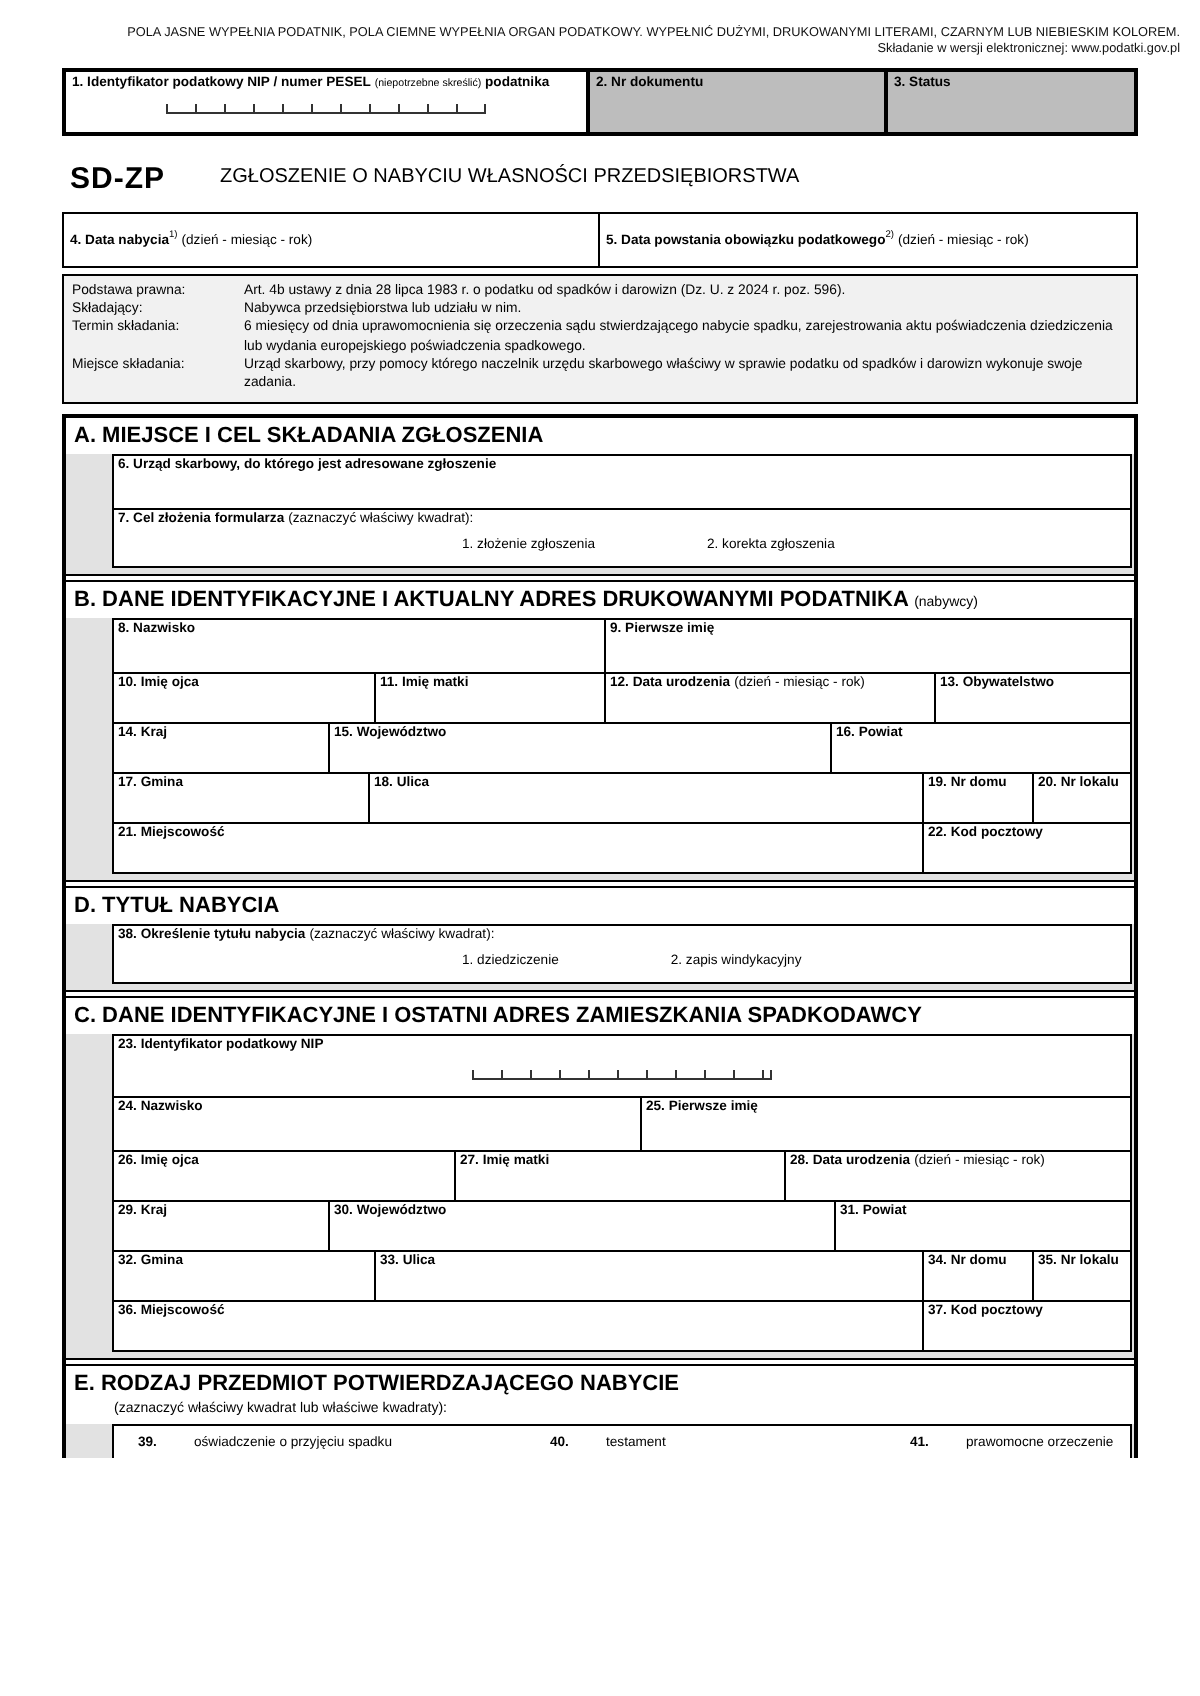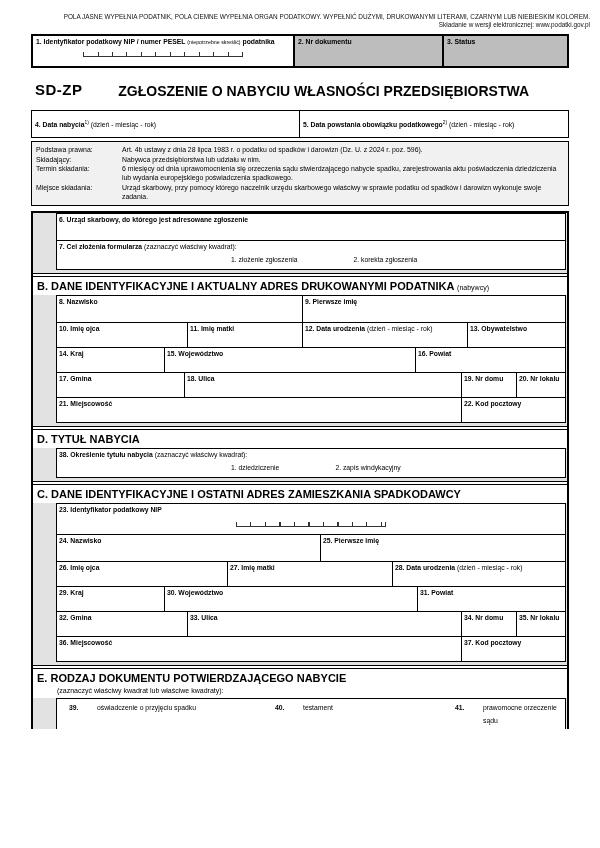--- a/index.html
+++ b/index.html
@@ -24,21 +24,21 @@
   .cell3 { flex:1; background:#bdbdbd; }
   .lab-tiny { font-size:5.3px; font-weight:normal; }
   .comb { height:5px; border-bottom:1px solid #333; border-right:1px solid #333;
           background:repeating-linear-gradient(to right,#333 0 1px,transparent 1px 14.5px); }
   .comb1 { width:160px; margin:6px auto 0; }
   .comb23 { width:150px; margin:8px auto 0; }
 
   
   .titlerow { display:flex; margin:13px 0 8px; align-items:flex-start; }
   .code { width:75px; margin-left:4px; font-size:15px; font-weight:bold; letter-spacing:0.5px; }
-  .titles { flex:1; text-align:right; font-weight:bold; font-size:14px; line-height:1.55; }
+  .titles { flex:1; text-align:left; font-weight:normal; font-size:10px; line-height:1.55; }
   .tspacer { width:40px; }
 
   
   .datesrow { display:flex; border:1.5px solid #000; height:28px; }
   .d4 { flex:0 0 268px; border-right:1px solid #000; padding:2px 3px; }
   .d5 { flex:1; padding:2px 3px; }
   .flabel { font-size:6.8px; line-height:1.2; }
   .flabel b { font-weight:bold; }
   .flabel .n { font-weight:normal; margin-left:2px; }
   .flabel sup { font-size:4.8px; }
@@ -144,20 +144,21 @@
       </div>
       <div class="lrow">
         <div class="llab">Miejsce składania:</div>
         <div class="ltxt">Urząd skarbowy, przy pomocy którego naczelnik urzędu skarbowego właściwy w sprawie podatku od spadków i darowizn wykonuje swoje zadania.</div>
       </div>
     </div>
 
     <div class="main">
 
       <div class="sec">
+        <div class="sechead">A. MIEJSCE I CEL SKŁADANIA ZGŁOSZENIA</div>
         <div class="secbody">
           <div class="tbl">
             <div class="row gA">
               <div class="c h26">
                 <span class="flabel"><b>6. Urząd skarbowy, do którego jest adresowane zgłoszenie</b></span>
               </div>
             </div>
             <div class="row gA">
               <div class="c h28">
                 <span class="flabel"><b>7. Cel złożenia formularza</b><span class="n">(zaznaczyć właściwy kwadrat):</span></span>
@@ -253,21 +254,21 @@
             </div>
             <div class="row gC5">
               <div class="c"><span class="flabel"><b>36. Miejscowość</b></span></div>
               <div class="c"><span class="flabel"><b>37. Kod pocztowy</b></span></div>
             </div>
           </div>
         </div>
       </div>
 
       <div class="sec">
-        <div class="sechead">E. RODZAJ DOKUMENTU POTWIERDZAJĄCEGO NABYCIE</div>
+        <div class="sechead">E. RODZAJ PRZEDMIOT POTWIERDZAJĄCEGO NABYCIE</div>
         <div class="subhead">(zaznaczyć właściwy kwadrat lub właściwe kwadraty):</div>
         <div class="secbody">
           <div class="ebox">
             <div class="erow">
               <b>39.</b>
               <span>oświadczenie o przyjęciu spadku</span>
               <b>40.</b>
               <span>testament</span>
               <b>41.</b>
               <span>prawomocne orzeczenie sądu</span>

